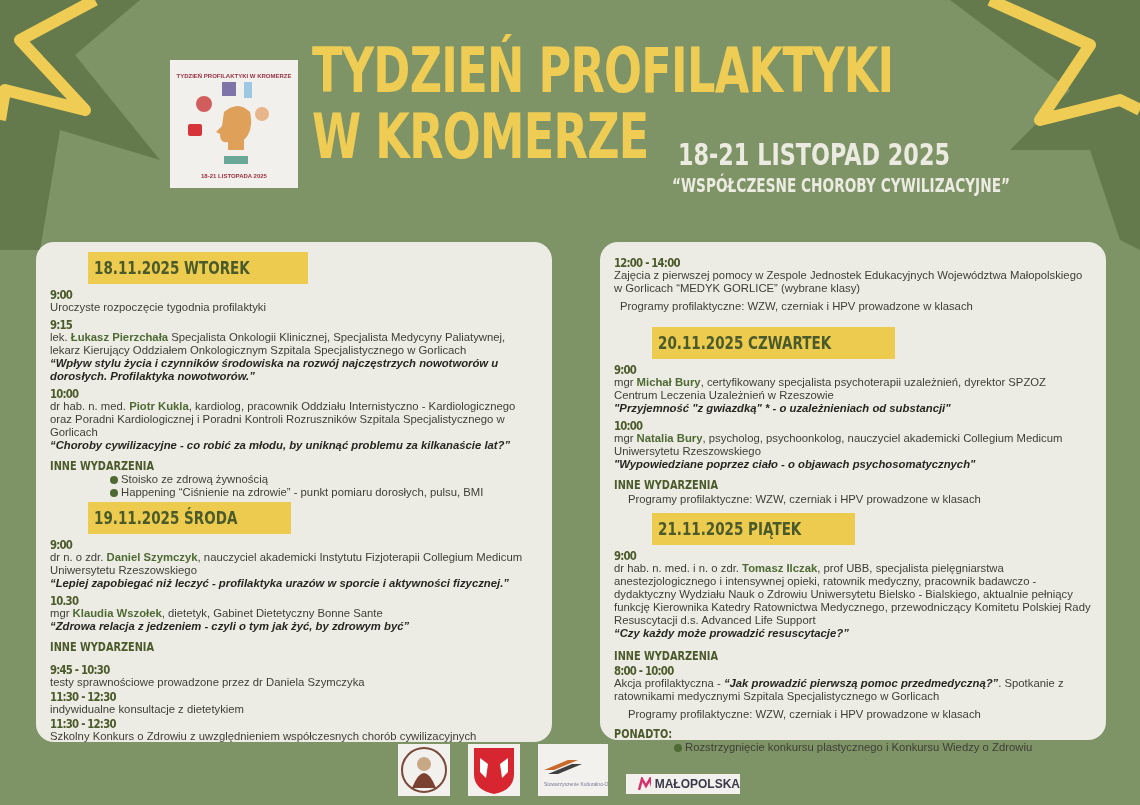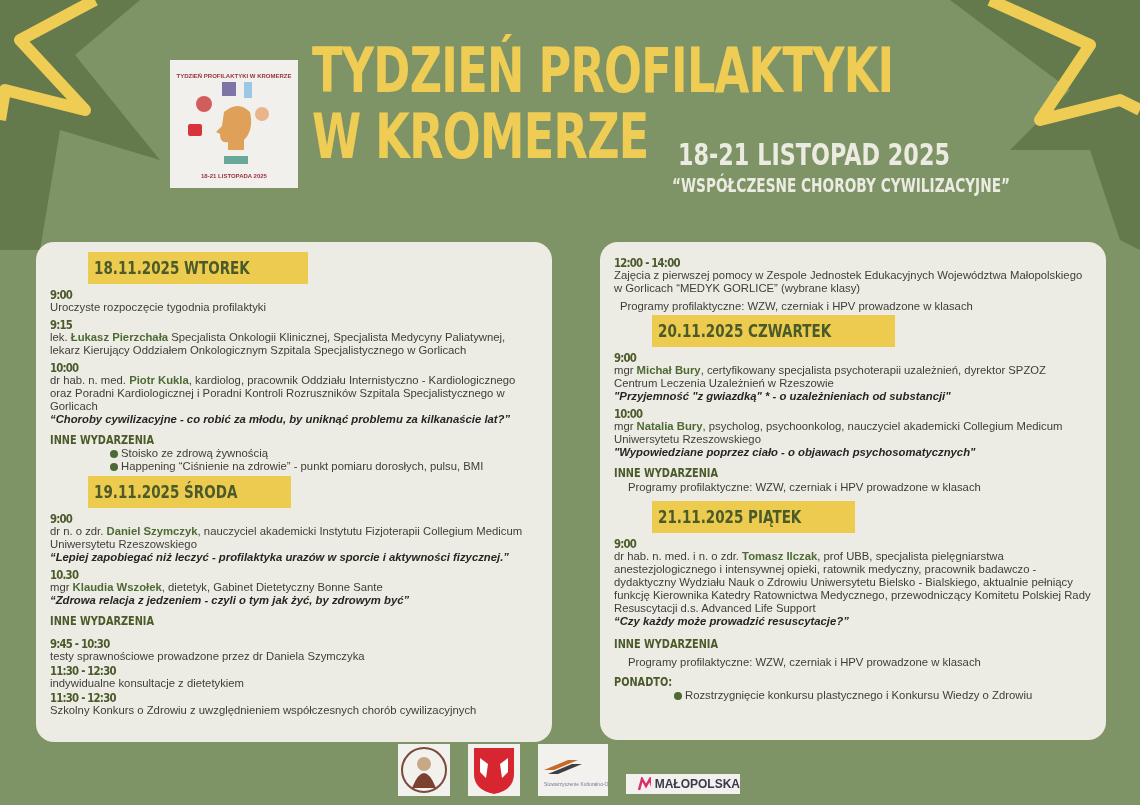--- a/index.html
+++ b/index.html
@@ -103,21 +103,21 @@
 
 <div class="panel left">
   <div class="day-head"><span>18.11.2025  WTOREK</span></div>
 
   <div class="row">
     <div class="time"><span>9:00</span></div>
     <div class="desc">Uroczyste rozpoczęcie tygodnia profilaktyki</div>
   </div>
   <div class="row">
     <div class="time"><span>9:15</span></div>
-    <div class="desc"><span>lek.</span> <span class="name">Łukasz Pierzchała</span><span> Specjalista Onkologii Klinicznej, Specjalista Medycyny Paliatywnej, lekarz Kierujący Oddziałem Onkologicznym Szpitala Specjalistycznego w Gorlicach</span></div>
+    <div class="desc"><span>lek.</span> <span class="name">Łukasz Pierzchała</span><span> Specjalista Onkologii Klinicznej, Specjalista Medycyny Paliatywnej, lekarz Kierujący Oddziałem Onkologicznym Szpitala Specjalistycznego w Gorlicach</span><span class="quote">“Wpływ stylu życia i czynników środowiska na rozwój najczęstrzych nowotworów u dorosłych. Profilaktyka nowotworów.”</span></div>
   </div>
   <div class="row">
     <div class="time"><span>10:00</span></div>
     <div class="desc"><span>dr hab. n. med.</span> <span class="name">Piotr Kukla</span><span>, kardiolog, pracownik Oddziału Internistyczno - Kardiologicznego oraz Poradni Kardiologicznej i Poradni Kontroli Rozruszników Szpitala Specjalistycznego w Gorlicach</span><span class="quote">“Choroby cywilizacyjne - co robić za młodu, by uniknąć problemu za kilkanaście lat?”</span></div>
   </div>
   <div class="section-label">INNE WYDARZENIA</div>
   <div class="bullet">Stoisko ze zdrową żywnością</div>
   <div class="bullet">Happening “Ciśnienie na zdrowie” - punkt pomiaru dorosłych, pulsu, BMI</div>
 
   <div class="day-head" style="margin-top:3px"><span>19.11.2025 ŚRODA</span></div>
@@ -144,38 +144,42 @@
   </div>
 </div>
 
 <div class="panel right">
   <div class="row" style="margin-top:4px">
     <div class="time wide"><span>12:00 - 14:00</span></div>
     <div class="desc">Zajęcia z pierwszej pomocy w Zespole Jednostek Edukacyjnych Województwa Małopolskiego w Gorlicach “MEDYK GORLICE” (wybrane klasy)</div>
   </div>
   <div class="plain" style="margin-left:6px">Programy profilaktyczne: WZW, czerniak i HPV prowadzone w klasach</div>
 
-  <div class="day-head" style="margin-top:3px"><span>20.11.2025 CZWARTEK</span></div>
+  <div class="day-head" style="margin-top:15px"><span>20.11.2025 CZWARTEK</span></div>
   <div class="row">
     <div class="time"><span>9:00</span></div>
     <div class="desc"><span>mgr</span> <span class="name">Michał Bury</span><span>, certyfikowany specjalista psychoterapii uzależnień, dyrektor SPZOZ Centrum Leczenia Uzależnień w Rzeszowie</span><span class="quote">"Przyjemność "z gwiazdką" * - o uzależnieniach od substancji"</span></div>
   </div>
   <div class="row">
     <div class="time"><span>10:00</span></div>
     <div class="desc"><span>mgr</span> <span class="name">Natalia Bury</span><span>, psycholog, psychoonkolog, nauczyciel akademicki Collegium Medicum Uniwersytetu Rzeszowskiego</span><span class="quote">"Wypowiedziane poprzez ciało - o objawach psychosomatycznych"</span></div>
   </div>
   <div class="section-label">INNE WYDARZENIA</div>
   <div class="plain" style="margin-left:14px;margin-top:1px">Programy profilaktyczne: WZW, czerniak i HPV prowadzone w klasach</div>
 
   <div class="day-head" style="margin-top:8px"><span>21.11.2025 PIĄTEK</span></div>
   <div class="row">
     <div class="time"><span>9:00</span></div>
     <div class="desc"><span>dr hab. n. med. i n. o zdr.</span> <span class="name">Tomasz Ilczak</span><span>, prof UBB, specjalista pielęgniarstwa anestezjologicznego i intensywnej opieki, ratownik medyczny, pracownik badawczo - dydaktyczny Wydziału Nauk o Zdrowiu Uniwersytetu Bielsko - Bialskiego, aktualnie pełniący funkcję Kierownika Katedry Ratownictwa Medycznego, przewodniczący Komitetu Polskiej Rady Resuscytacji d.s. Advanced Life Support</span><span class="quote">“Czy każdy może prowadzić resuscytacje?”</span></div>
   </div>
   <div class="section-label" style="margin-top:8px">INNE WYDARZENIA</div>
+  <div class="row" style="margin-top:1px">
+    <div class="time wide"><span>8:00 - 10:00</span></div>
+    <div class="desc"><span>Akcja profilaktyczna - </span><span class="quote" style="display:inline">“Jak prowadzić pierwszą pomoc przedmedyczną?”</span><span>. Spotkanie z ratownikami medycznymi Szpitala Specjalistycznego w Gorlicach</span></div>
+  </div>
   <div class="plain" style="margin-left:14px">Programy profilaktyczne: WZW, czerniak i HPV prowadzone w klasach</div>
   <div class="section-label">PONADTO:</div>
   <div class="bullet">Rozstrzygnięcie konkursu plastycznego i Konkursu Wiedzy o Zdrowiu</div>
 </div>
 
 <div class="sponsors">
   <div class="sp" style="left:398px;top:2px;width:52px;height:52px">
     <svg width="52" height="52">
         <circle cx="26" cy="26" r="22" fill="none" stroke="#7a4a3a" stroke-width="2"></circle>
         <path d="M14 44 q12-30 24 0 z" fill="#7a4030"></path>

